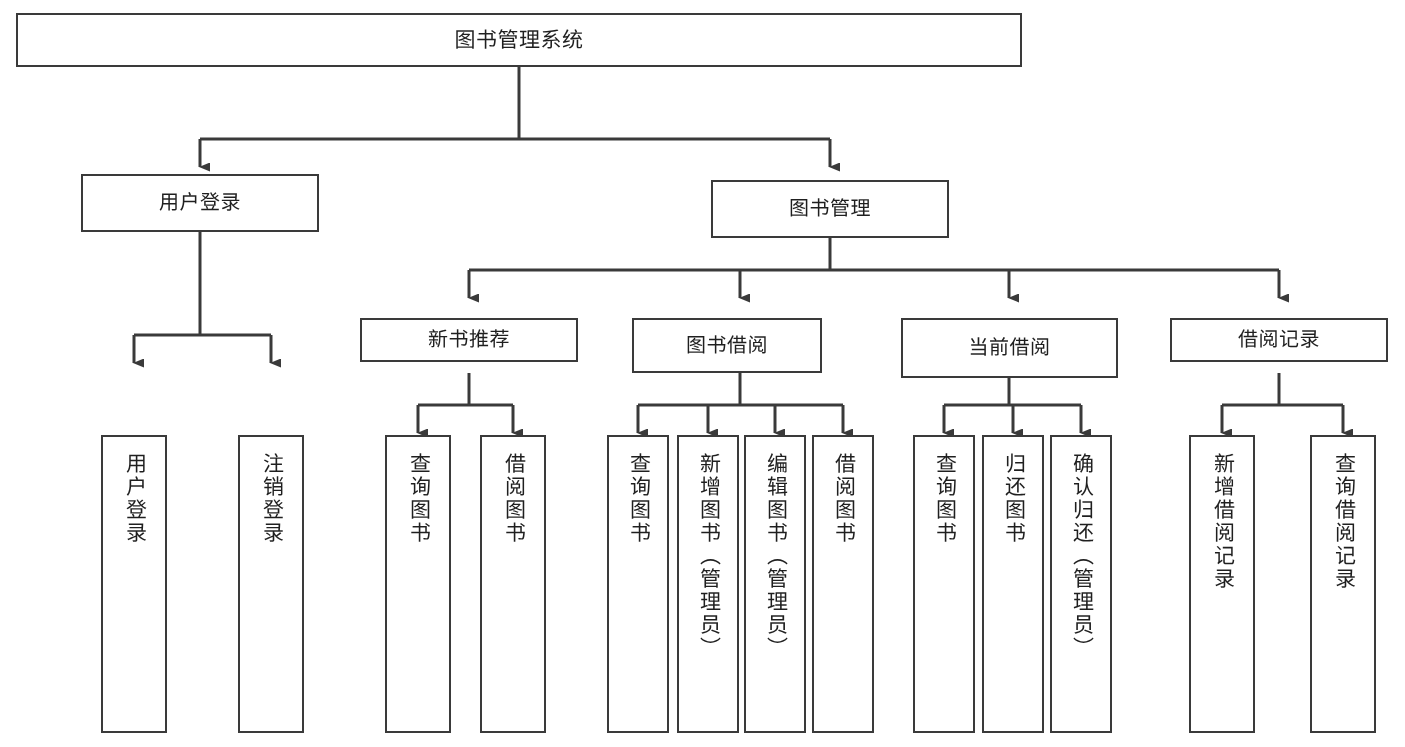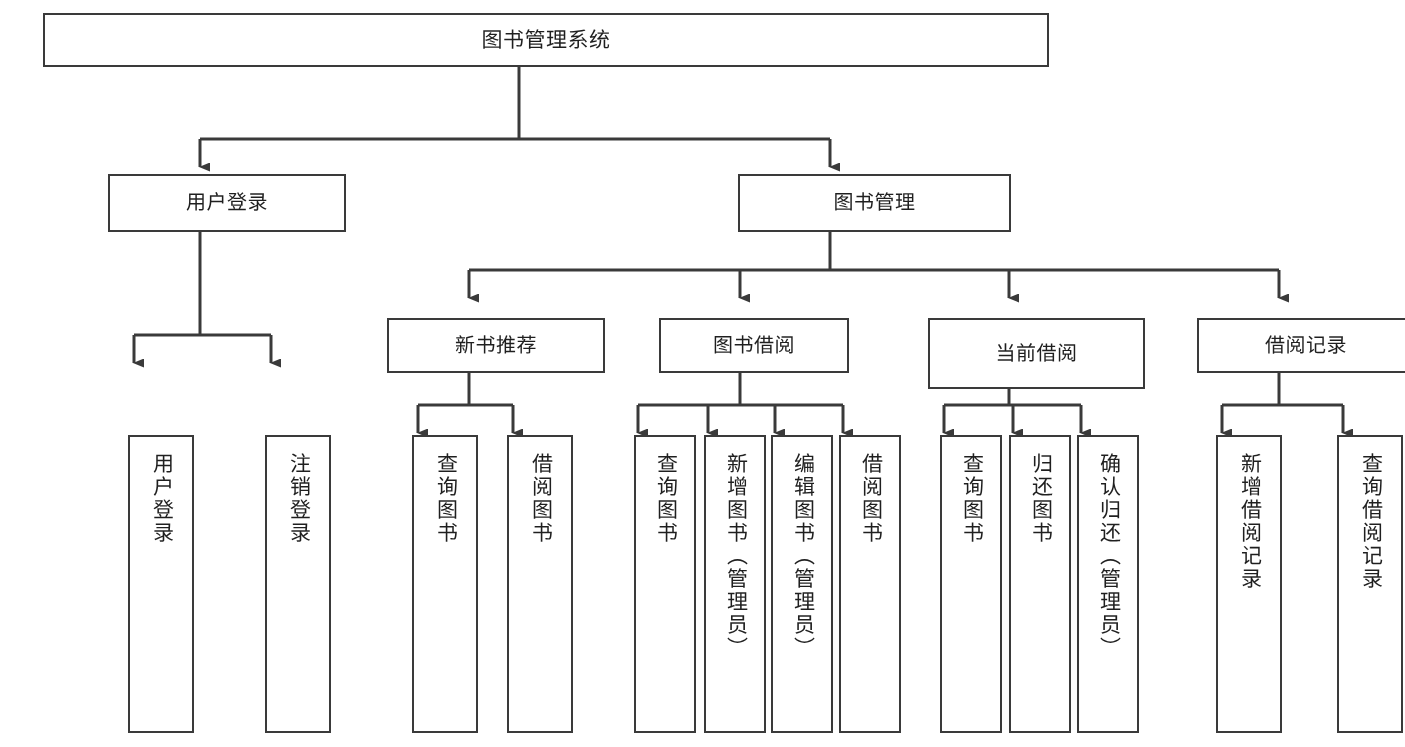--- a/index.html
+++ b/index.html
@@ -30,21 +30,20 @@
   .node {
     position: absolute;
     box-sizing: border-box;
     background: #ffffff;
     border: 2px solid #3a3a3a;
     display: flex;
     align-items: center;
     justify-content: center;
     text-align: center;
     z-index: 2;
-    margin-left: 27px;
   }
   .node-label {
     display: block;
     line-height: 1.18;
     letter-spacing: 0.5px;
     color: #1f1f1f;
     white-space: pre;
   }
   .node.root .node-label { font-size: 21px; }
   .node.lvl1 .node-label { font-size: 20px; }
@@ -117,34 +116,34 @@
       </g>
   </svg>
 
   <div class="node root" style="left: 16px; top: 13px; width: 1006px; height: 54px;">
     <span class="node-label">图书管理系统</span>
   </div>
 
   <div class="node lvl1" style="left: 81px; top: 174px; width: 238px; height: 58px;">
     <span class="node-label">用户登录</span>
   </div>
-  <div class="node lvl1" style="left: 711px; top: 174px; width: 273px; height: 58px; justify-content: center;">
+  <div class="node lvl1" style="left: 711px; top: 180px; width: 238px; height: 58px; justify-content: center;">
     <span class="node-label">图书管理</span>
   </div>
 
-  <div class="node lvl2" style="left: 360px; top: 318px; width: 218px; height: 55px; font-family: Liberation Serif, serif;">
+  <div class="node lvl2" style="left: 360px; top: 318px; width: 218px; height: 44px; font-family: Liberation Serif, serif;">
     <span class="node-label">新书推荐</span>
   </div>
   <div class="node lvl2" style="left: 632px; top: 318px; width: 190px; height: 55px;">
     <span class="node-label">图书借阅</span>
   </div>
-  <div class="node lvl2" style="left: 901px; top: 318px; width: 217px; height: 71px; align-items: center;">
+  <div class="node lvl2" style="left: 901px; top: 318px; width: 217px; height: 60px; align-items: center;">
     <span class="node-label">当前借阅</span>
   </div>
-  <div class="node lvl2" style="left: 1170px; top: 318px; width: 218px; height: 55px;">
+  <div class="node lvl2" style="left: 1170px; top: 318px; width: 218px; height: 44px;">
     <span class="node-label">借阅记录</span>
   </div>
 
   <div class="node leaf" style="left: 101px; top: 435px; width: 66px; height: 298px;">
     <span class="node-label">用户登录</span>
   </div>
   <div class="node leaf" style="left: 238px; top: 435px; width: 66px; height: 298px;">
     <span class="node-label">注销登录</span>
   </div>
 

